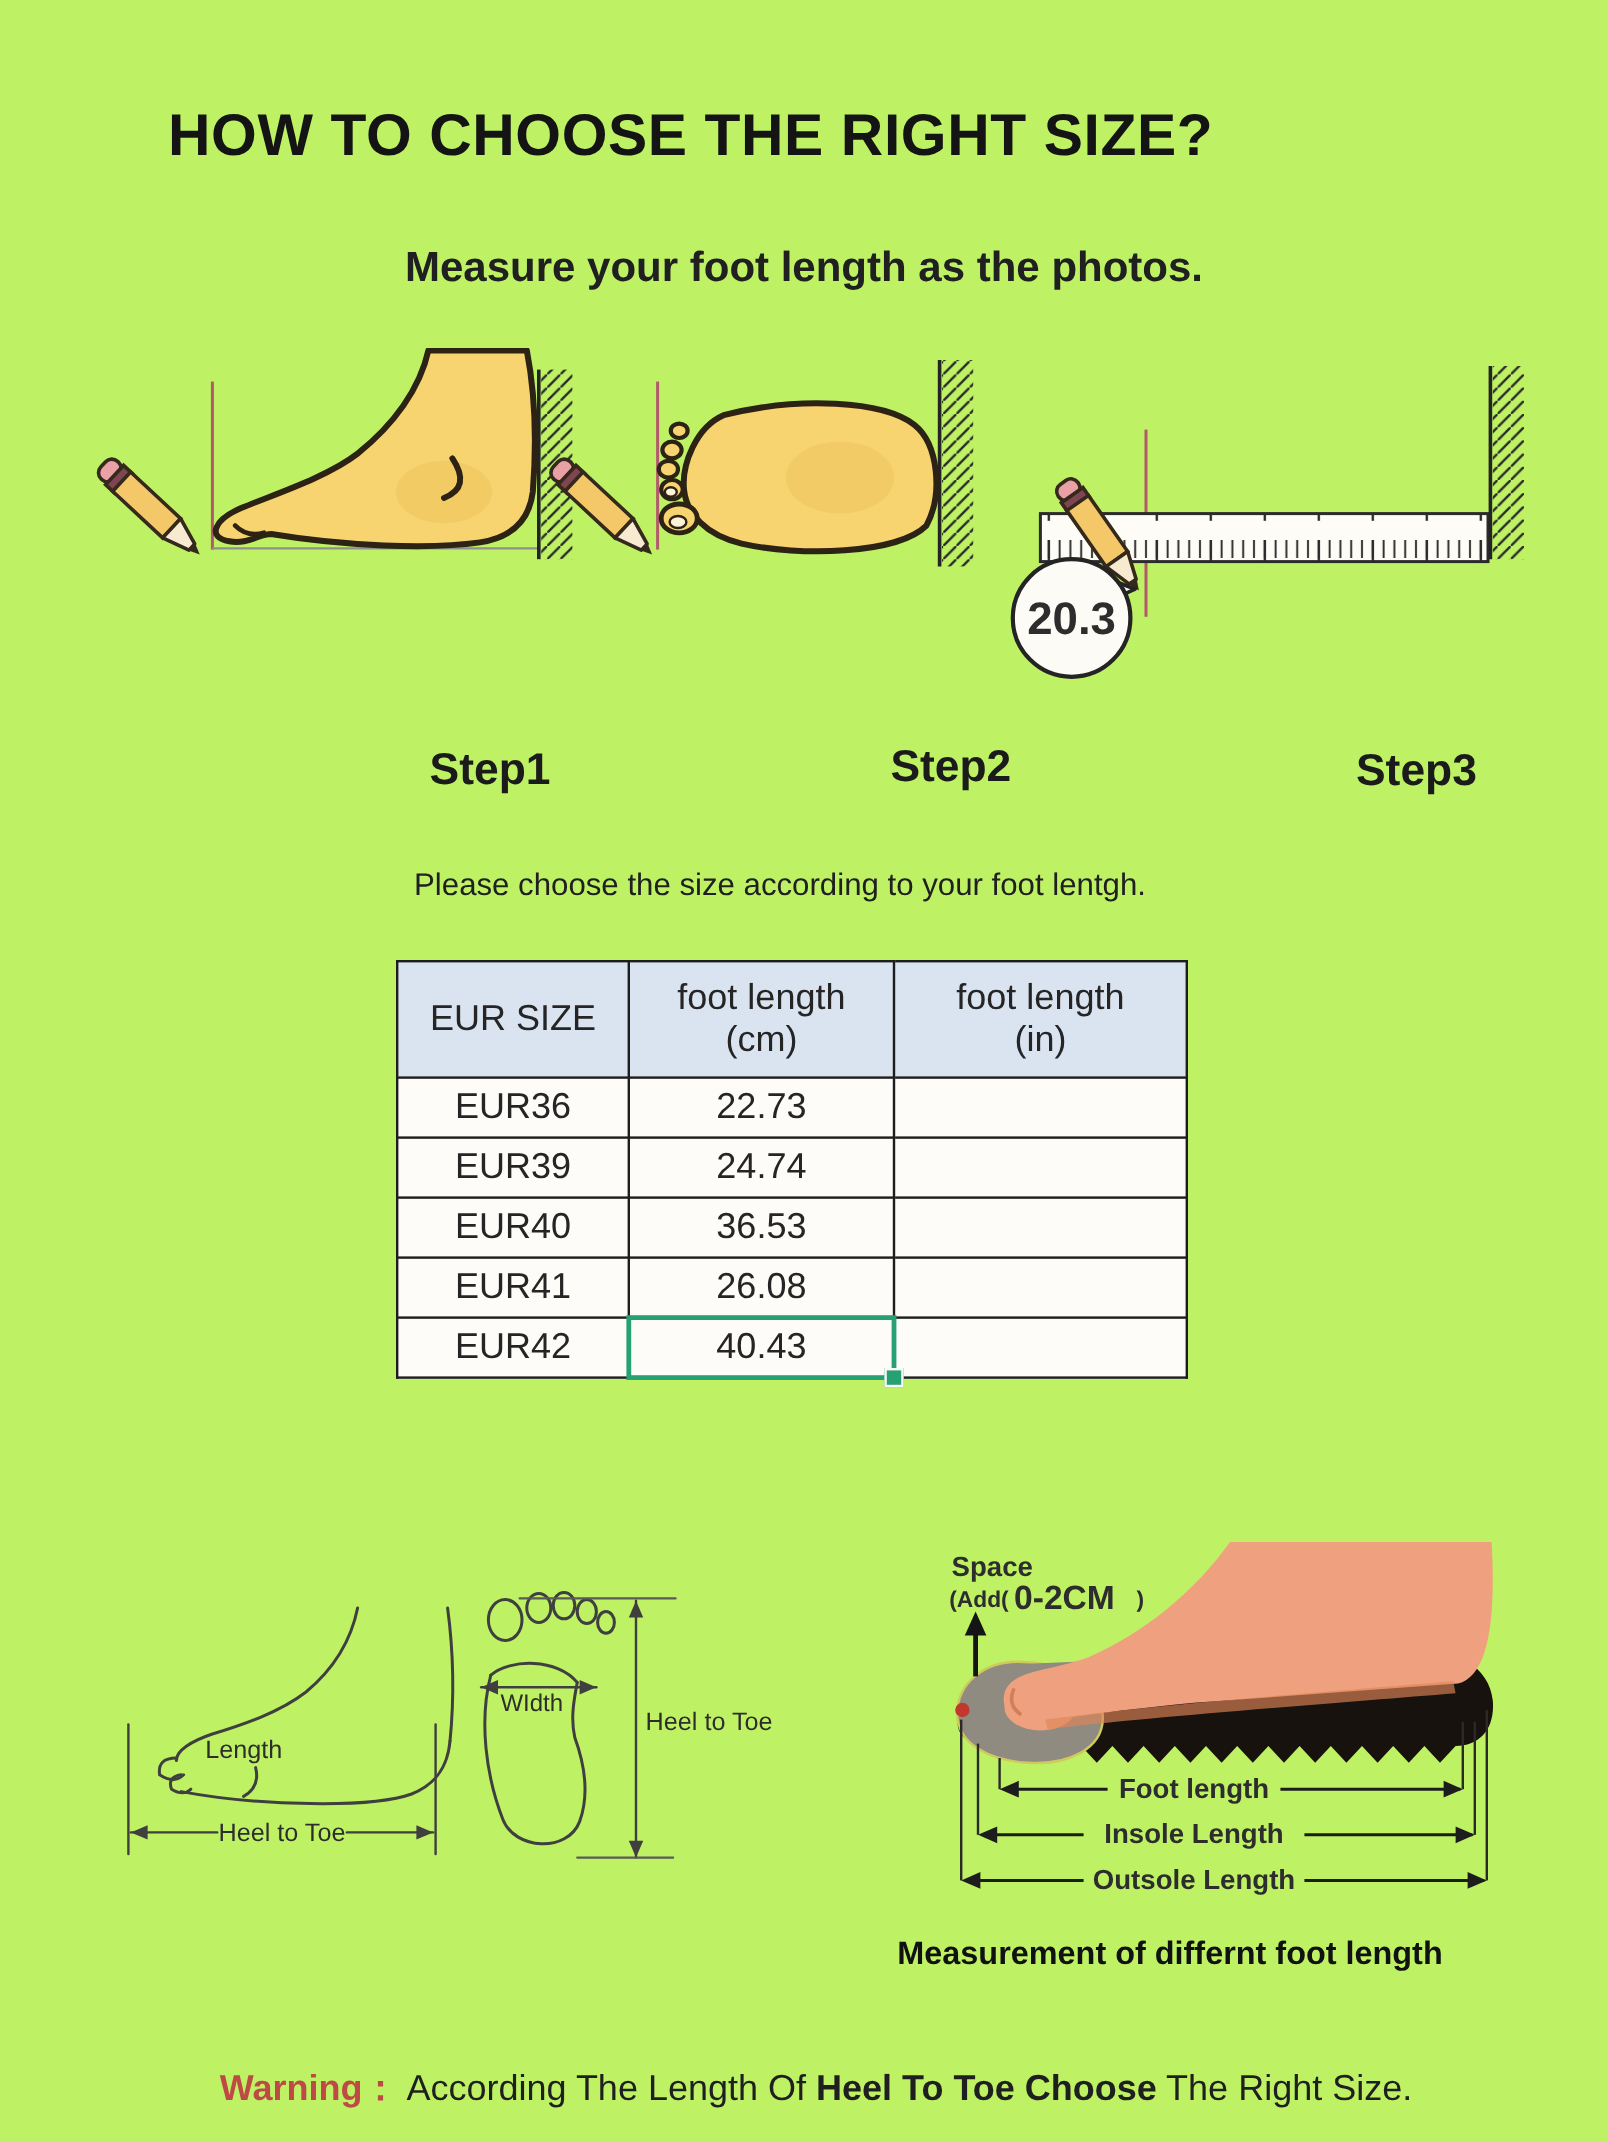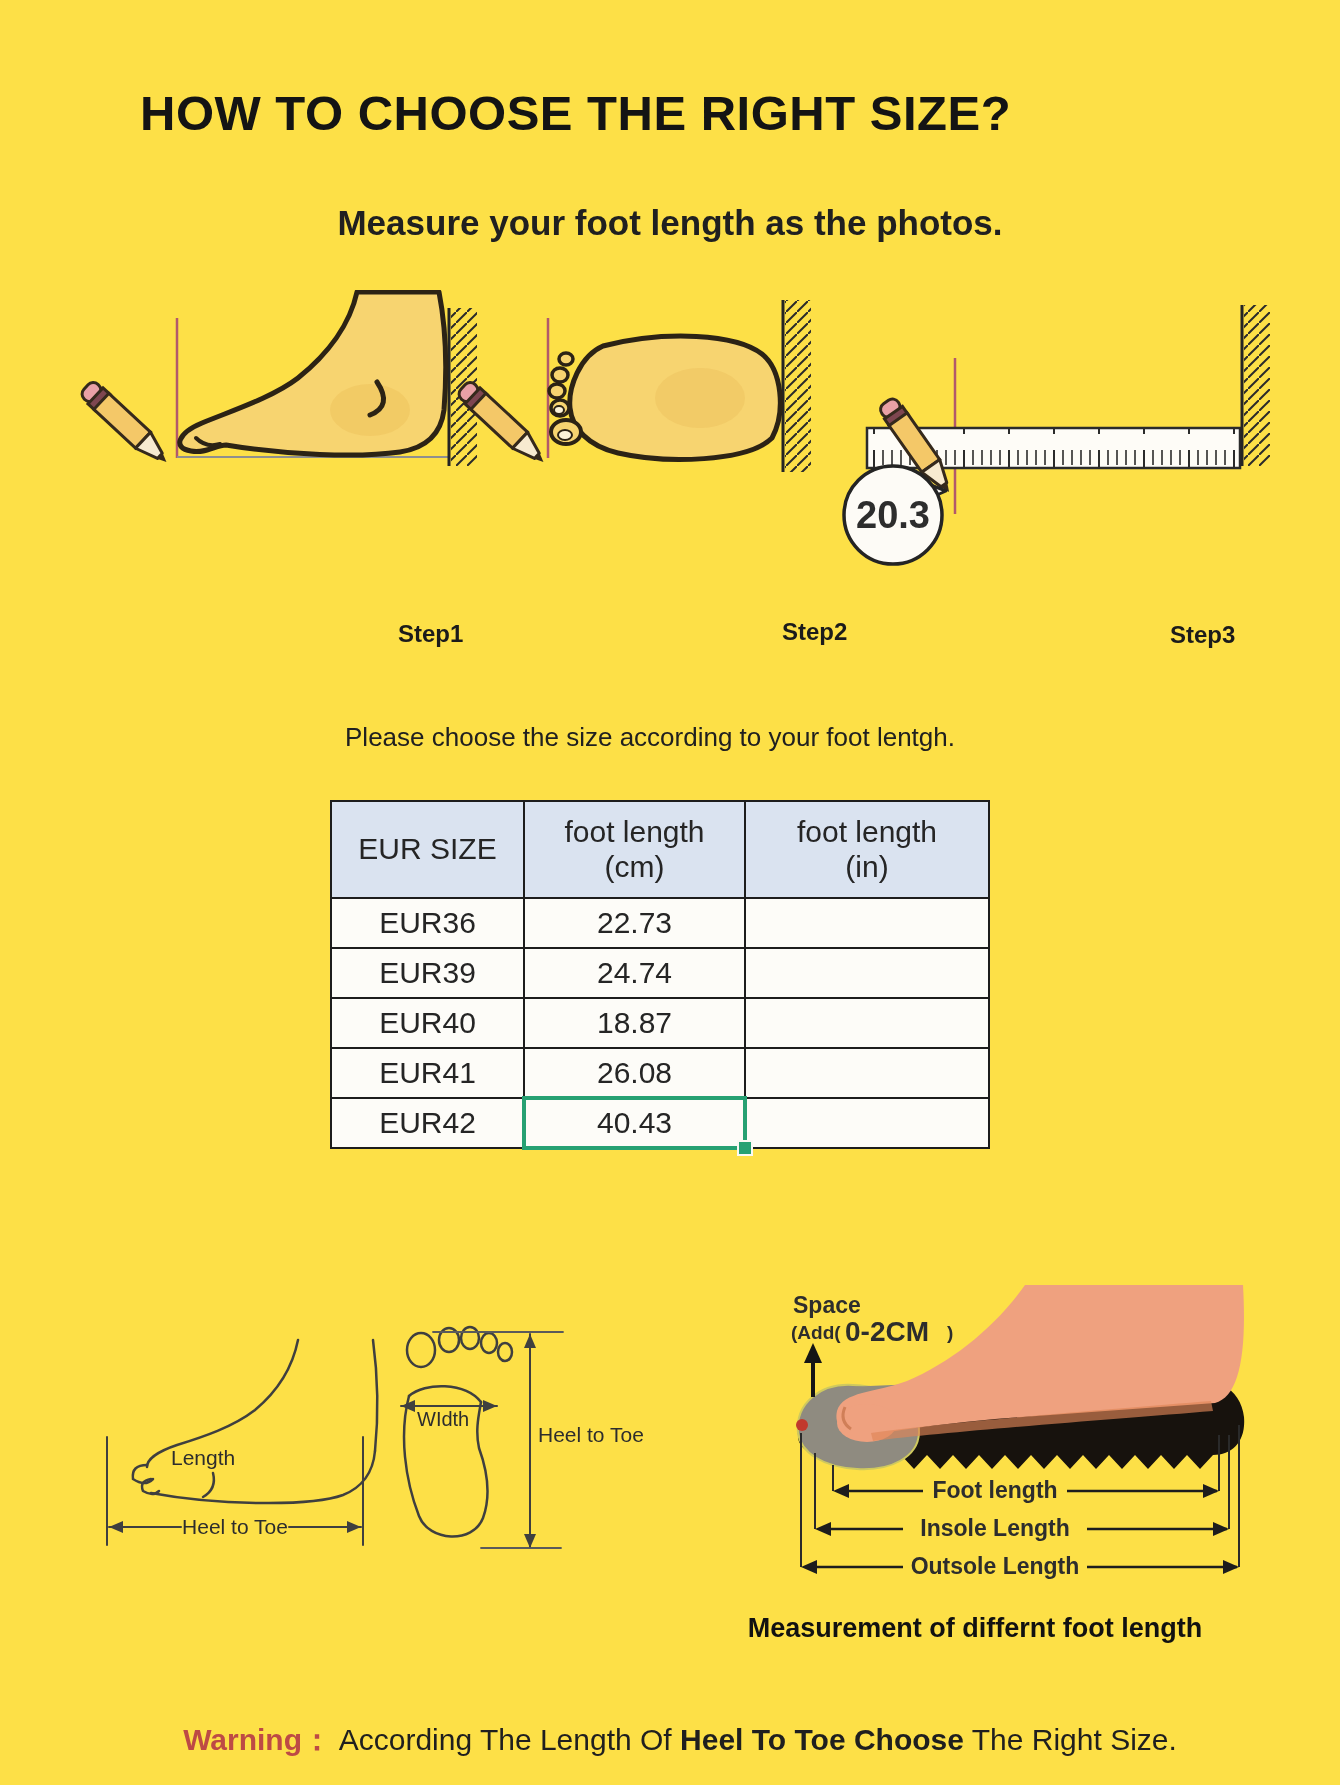--- a/index.html
+++ b/index.html
@@ -1,31 +1,31 @@
 <!DOCTYPE html>
 <html><head>
 <meta charset="utf-8">
 <style>
   html,body{margin:0;padding:0;background:#e9e7e2;}
   .page{
     position:relative; width:1340px; height:1785px; margin:0 auto;
-    background:#fde047; overflow:hidden;
+    background:#bef264; overflow:hidden;
     font-family:"Liberation Sans","DejaVu Sans",sans-serif; color:#1c1c1c;
   }
   .abs{position:absolute;}
   .page-title{
     left:140px; top:52px; width:900px; font-size:49px; font-weight:800;
     letter-spacing:.5px; color:#141414; white-space:nowrap;
   }
   .page-subtitle{
     left:170px; top:168px; width:1000px; text-align:center;
     font-size:35px; font-weight:700; color:#202020; white-space:nowrap;
   }
   .steps-illustration{left:60px; top:290px;}
-  .step-label{font-size:24px; font-weight:700; color:#1b1b1b; white-space:nowrap;margin-left:40px;}
+  .step-label{font-size:37px; font-weight:700; color:#1b1b1b; white-space:nowrap;}
   .step1-label{left:358px; top:620px;}
   .step2-label{left:742px; top:618px;}
   .step3-label{left:1130px; top:621px;}
   .table-intro{
     left:150px; top:696px; width:1000px; text-align:center;
     font-size:26px; font-weight:400; color:#202020; white-space:nowrap;
   }
   table.size-table{
     position:absolute; left:330px; top:800px;
     border-collapse:collapse; table-layout:fixed; background:#fdfcf8;
@@ -157,21 +157,21 @@
         <td>22.73</td>
         <td></td>
       </tr>
       <tr>
         <td>EUR39</td>
         <td>24.74</td>
         <td></td>
       </tr>
       <tr>
         <td>EUR40</td>
-        <td>18.87</td>
+        <td>36.53</td>
         <td></td>
       </tr>
       <tr>
         <td>EUR41</td>
         <td>26.08</td>
         <td></td>
       </tr>
       <tr>
         <td>EUR42</td>
         <td class="selected-cell">40.43</td>

